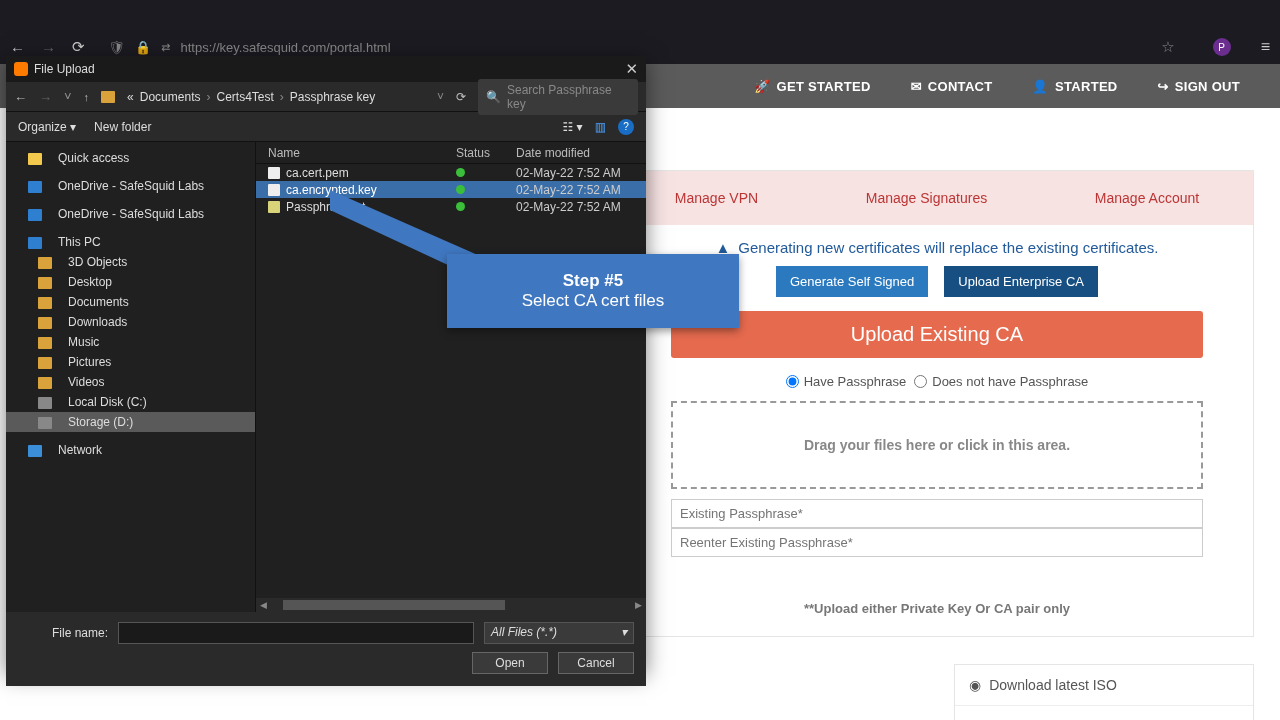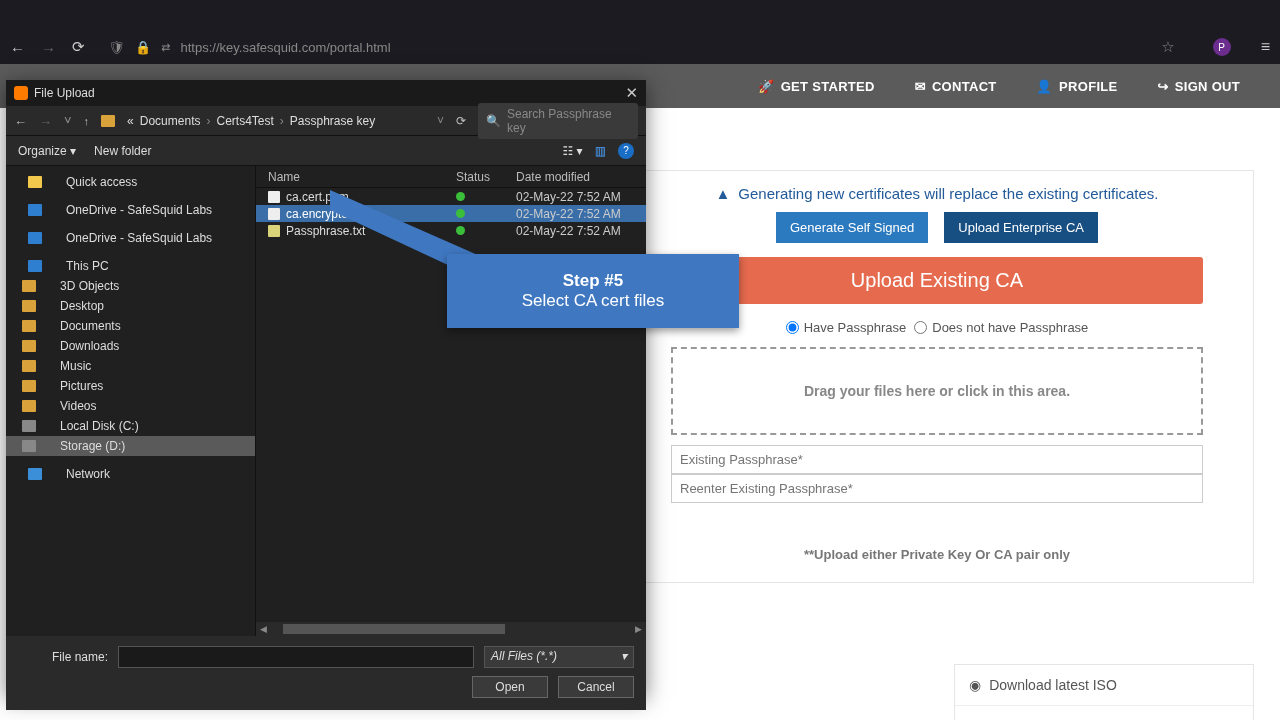--- a/index.html
+++ b/index.html
@@ -29,39 +29,39 @@
 .radio-row label { display:flex; align-items:center; gap:5px; }
 .dropzone { margin:4px 50px 10px; border:2px dashed #999; padding:34px 10px; text-align:center; color:#888; font-size:14px; font-weight:600; }
 .pass-inputs { margin:0 50px; }
 .pass-inputs input { width:100%; border:1px solid #ccc; padding:6px 8px; font-size:13px; color:#888; }
 .foot-note { text-align:center; color:#777; font-size:13px; font-weight:600; padding:44px 0 20px; }
 .dl-panel { position:absolute; right:26px; top:600px; width:300px; background:#fff; border:1px solid #e5e5e5; }
 .dl-panel div { padding:12px 14px; color:#555; font-size:14px; display:flex; gap:8px; align-items:center; }
 .dl-panel div + div { border-top:1px solid #eee; }
 
 
-.file-dialog { position:absolute; left:6px; top:80px; width:640px; height:616px; background:#202020; color:#ddd; font-size:12px; box-shadow:0 4px 20px rgba(0,0,0,.5); }
+.file-dialog { position:absolute; left:6px; top:56px; width:640px; height:616px; background:#202020; color:#ddd; font-size:12px; box-shadow:0 4px 20px rgba(0,0,0,.5); }
 .fd-title { height:26px; background:#1a1a1a; display:flex; align-items:center; padding:0 8px; font-size:12px; }
 .fd-title .ff { width:14px; height:14px; background:#ff7b00; border-radius:3px; margin-right:6px; display:inline-block; }
 .fd-close { margin-left:auto; font-size:15px; color:#ccc; }
 .fd-nav { height:30px; display:flex; align-items:center; gap:12px; padding:0 8px; background:#2a2a2a; border-bottom:1px solid #111; }
 .fd-nav .arrow { color:#bbb; font-size:13px; }
 .fd-nav .up { font-size:11px; }
 .fd-nav .folder-icon { width:14px; height:12px; background:#d9a23a; border-radius:1px; display:inline-block; }
 .fd-crumbs { display:flex; align-items:center; gap:6px; color:#ddd; flex:1; }
 .fd-crumbs .sep { color:#888; }
 .fd-nav .refresh { color:#bbb; }
 .fd-search { width:160px; background:#3a3a3a; border-radius:3px; padding:4px 8px; color:#888; display:flex; align-items:center; gap:6px; }
 .fd-toolbar { height:30px; display:flex; align-items:center; padding:0 12px; background:#2a2a2a; gap:18px; border-bottom:1px solid #111; }
 .fd-toolbar .right { margin-left:auto; display:flex; gap:12px; align-items:center; }
 .fd-toolbar .help { width:16px; height:16px; border-radius:50%; background:#1a6dc4; color:#fff; font-size:10px; display:flex; align-items:center; justify-content:center; }
 .fd-body { display:flex; height:470px; }
 .fd-tree { width:250px; background:#202020; border-right:1px solid #111; padding:6px 0; overflow:auto; }
-.fd-tree .node { display:flex; align-items:center; gap:24px; padding:3px 12px 3px 22px; white-space:nowrap; }
-.fd-tree .node.lvl2 { padding-left:16px; }
+.fd-tree .node { display:flex; align-items:flex-end; gap:16px; padding:3px 12px 3px 22px; white-space:nowrap; }
+.fd-tree .node.lvl2 { padding-left:32px; }
 .fd-tree .node.sel { background:#5a5a5a; }
 .fd-tree .ic { width:14px; height:12px; display:inline-block; border-radius:1px; }
 .ic-star{background:#f2c94c}.ic-cloud{background:#2f7fd1}.ic-pc{background:#2f7fd1}.ic-fold{background:#d9a23a}.ic-disk{background:#888}.ic-net{background:#3b8fd8}
 .fd-list { flex:1; background:#202020; position:relative; }
 .fd-cols { display:flex; border-bottom:1px solid #111; height:22px; align-items:center; color:#bbb; }
 .fd-cols .c1{width:200px;padding-left:12px}.fd-cols .c2{width:60px}.fd-cols .c3{flex:1}
 .fd-row { display:flex; align-items:center; height:17px; }
 .fd-row .c1{width:200px;padding-left:12px;display:flex;align-items:center;gap:6px}
 .fd-row .c2{width:60px}.fd-row .c3{flex:1;color:#ccc}
 .fd-row .fi { width:12px; height:12px; background:#eee; display:inline-block; border-radius:1px; }
@@ -111,29 +111,34 @@
     <div class="topnav-item">
         <span>🚀</span>
         <span>GET STARTED</span>
       </div>
     <div class="topnav-item">
         <span>✉</span>
         <span>CONTACT</span>
       </div>
     <div class="topnav-item">
         <span>👤</span>
-        <span>PROFILE</span>
+        <span>STARTED</span>
       </div>
     <div class="topnav-item">
         <span>↪</span>
         <span>SIGN OUT</span>
       </div>
   </div>
 
   <div class="main-panel">
+    <div class="tabbar">
+      <div>Manage VPN</div>
+      <div>Manage Signatures</div>
+      <div>Manage Account</div>
+    </div>
     <div class="warn-row">
       <span style="color:#225a9a">▲</span>
       <span>Generating new certificates will replace the existing certificates.</span>
     </div>
     <div class="btn-row">
       <button class="btn-primary">Generate Self Signed</button>
       <button class="btn-primary dark">Upload Enterprise CA</button>
     </div>
     <div class="upload-bar">Upload Existing CA</div>
     <div class="radio-row">

